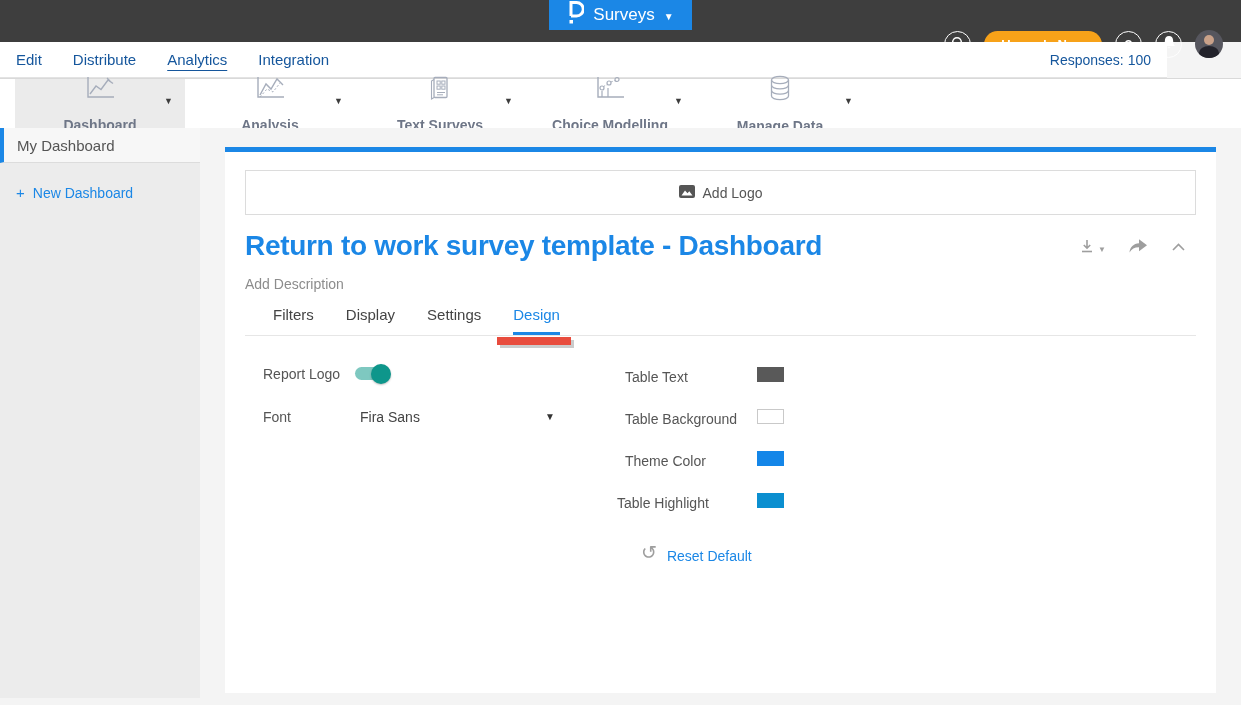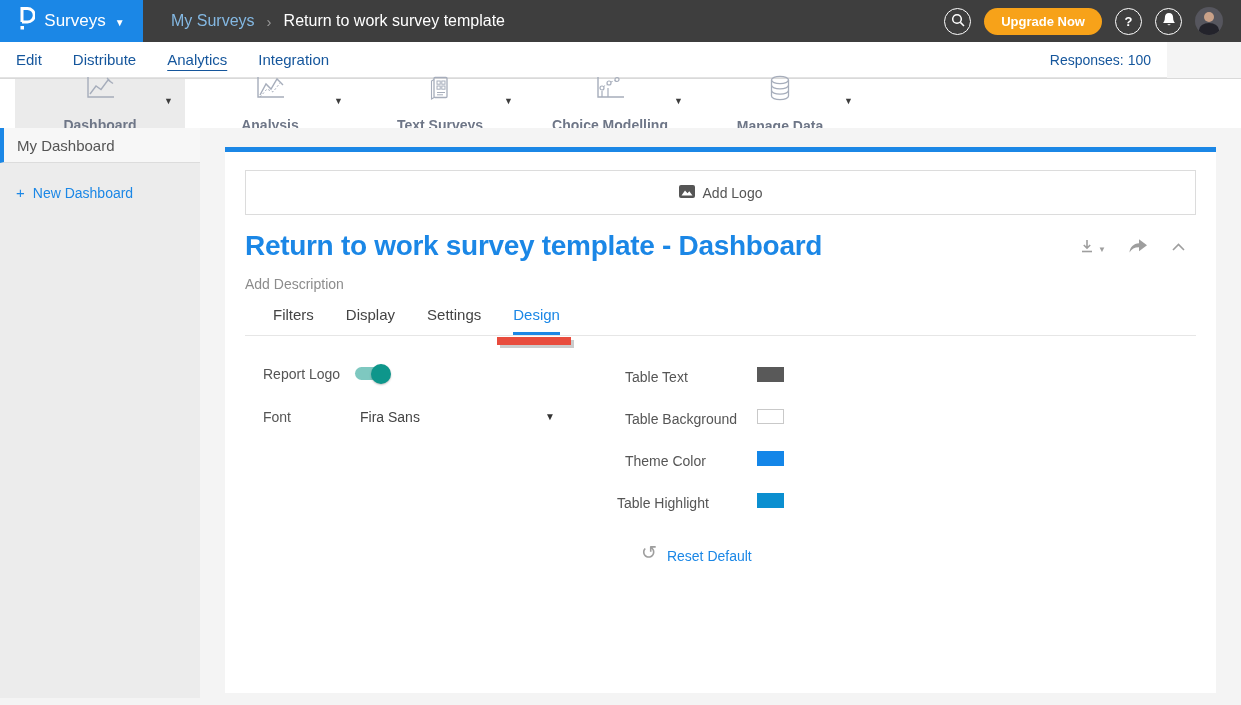--- a/index.html
+++ b/index.html
@@ -1,20 +1,20 @@
 <!DOCTYPE html>
 <html><head>
 <meta charset="utf-8">
 <style>
   * { margin:0; padding:0; box-sizing:border-box; }
   html,body { width:1241px; height:705px; overflow:hidden; }
   body { font-family:"Liberation Sans","DejaVu Sans",sans-serif; background:#f4f4f4; position:relative; }
 
   
-  .topbar { position:absolute; left:0; top:0; width:1241px; height:42px; background:#3e3e3e; display:flex; align-items:center; }
+  .topbar { position:absolute; left:0; top:0; width:1241px; height:42px; background:#3e3e3e; display:flex; align-items:center;flex-direction:column; }
   .brand { width:143px; height:42px; background:#1b87e6; display:flex; align-items:center; justify-content:center; gap:9px; cursor:pointer; }
   .brand-label { color:#fff; font-size:17px; font-weight:400; }
   .brand-caret { color:#fff; font-size:10px; margin-top:2px; }
   .breadcrumb { display:flex; align-items:center; gap:12px; margin-left:28px; }
   .bc-parent { color:#84b8e2; font-size:16px; cursor:pointer; }
   .bc-sep { color:#9a9a9a; font-size:15px; }
   .bc-current { color:#ffffff; font-size:16px; }
   .topbar-right { margin-left:auto; display:flex; align-items:center; gap:13px; padding-right:18px; }
   .circle-btn { width:27px; height:27px; border:1.5px solid #fff; border-radius:50%; display:flex; align-items:center; justify-content:center; color:#fff; font-size:13px; font-weight:700; cursor:pointer; background:transparent; }
   .upgrade-btn { height:27px; padding:0 17px; background:#f7a219; border:none; border-radius:14px; color:#fff; font-size:13px; font-weight:700; display:flex; align-items:center; cursor:pointer; font-family:inherit; }
@@ -84,25 +84,20 @@
   <div class="brand">
     <span>
       <svg width="17" height="26" viewBox="0 0 17 26">
         <path d="M4 16 V2.5 H9.5 A6.75 6.75 0 0 1 9.5 16 H4" fill="none" stroke="#ffffff" stroke-width="3"></path>
         <rect x="2.5" y="20" width="3.5" height="3.5" fill="#ffffff"></rect>
       </svg>
     </span>
     <span class="brand-label">Surveys</span>
     <span class="brand-caret">▼</span>
   </div>
-  <div class="breadcrumb">
-    <span class="bc-parent">My Surveys</span>
-    <span class="bc-sep">›</span>
-    <span class="bc-current">Return to work survey template</span>
-  </div>
   <div class="topbar-right">
     <div class="circle-btn">
       <span>
         <svg width="14" height="14" viewBox="0 0 14 14">
             <circle cx="6" cy="6" r="4.3" fill="none" stroke="#fff" stroke-width="1.5"></circle>
             <path d="M9.4 9.4 L13 13" stroke="#fff" stroke-width="1.5"></path>
           </svg>
       </span>
     </div>
     <button class="upgrade-btn">Upgrade Now</button>

